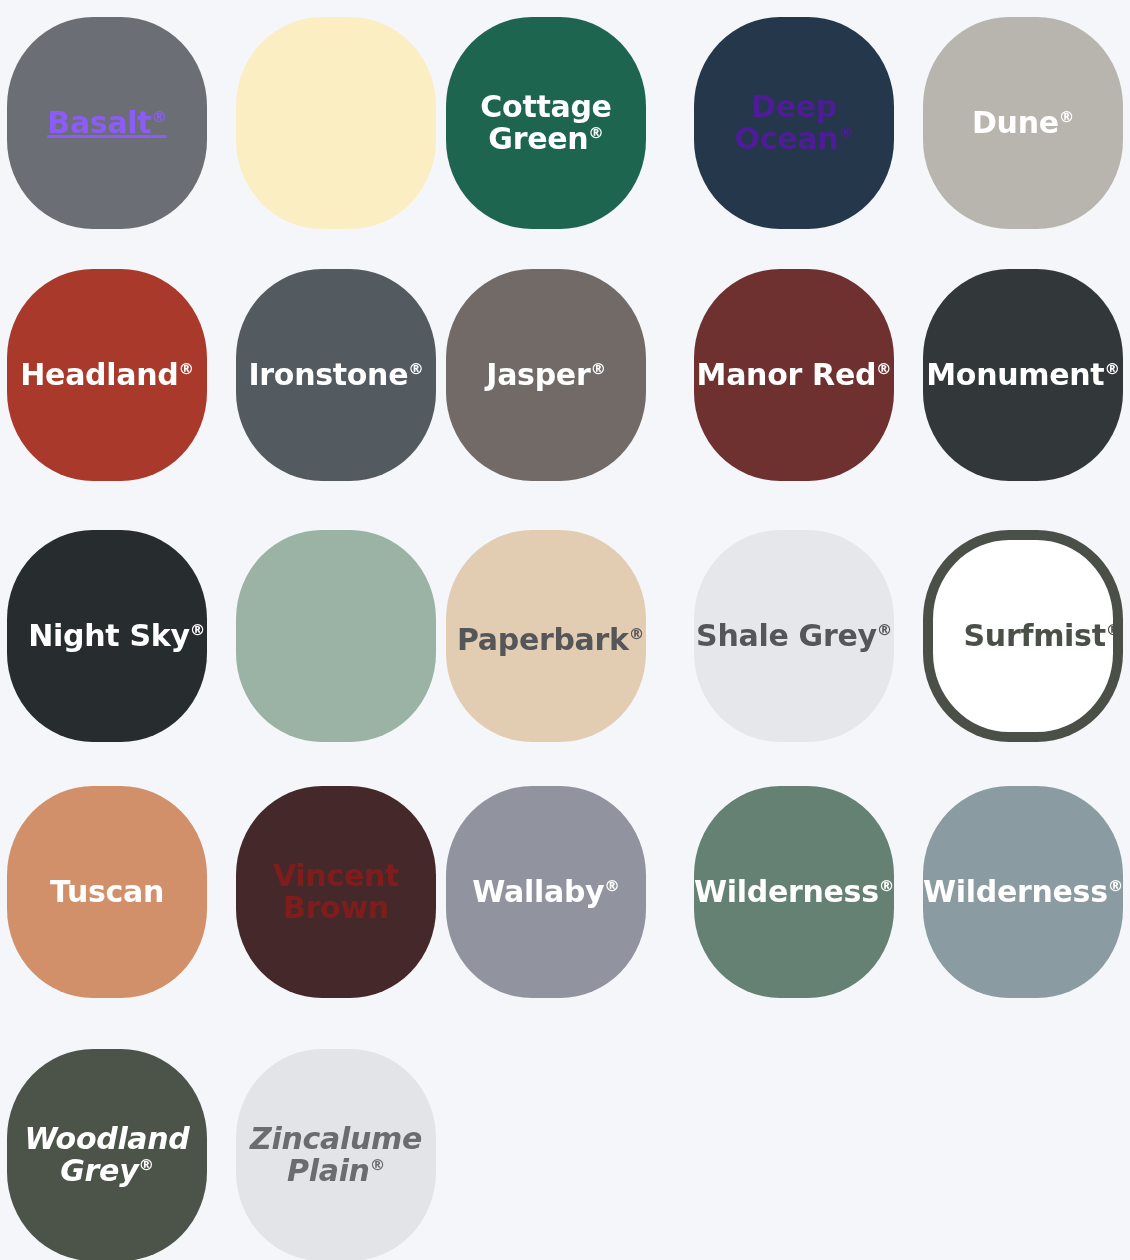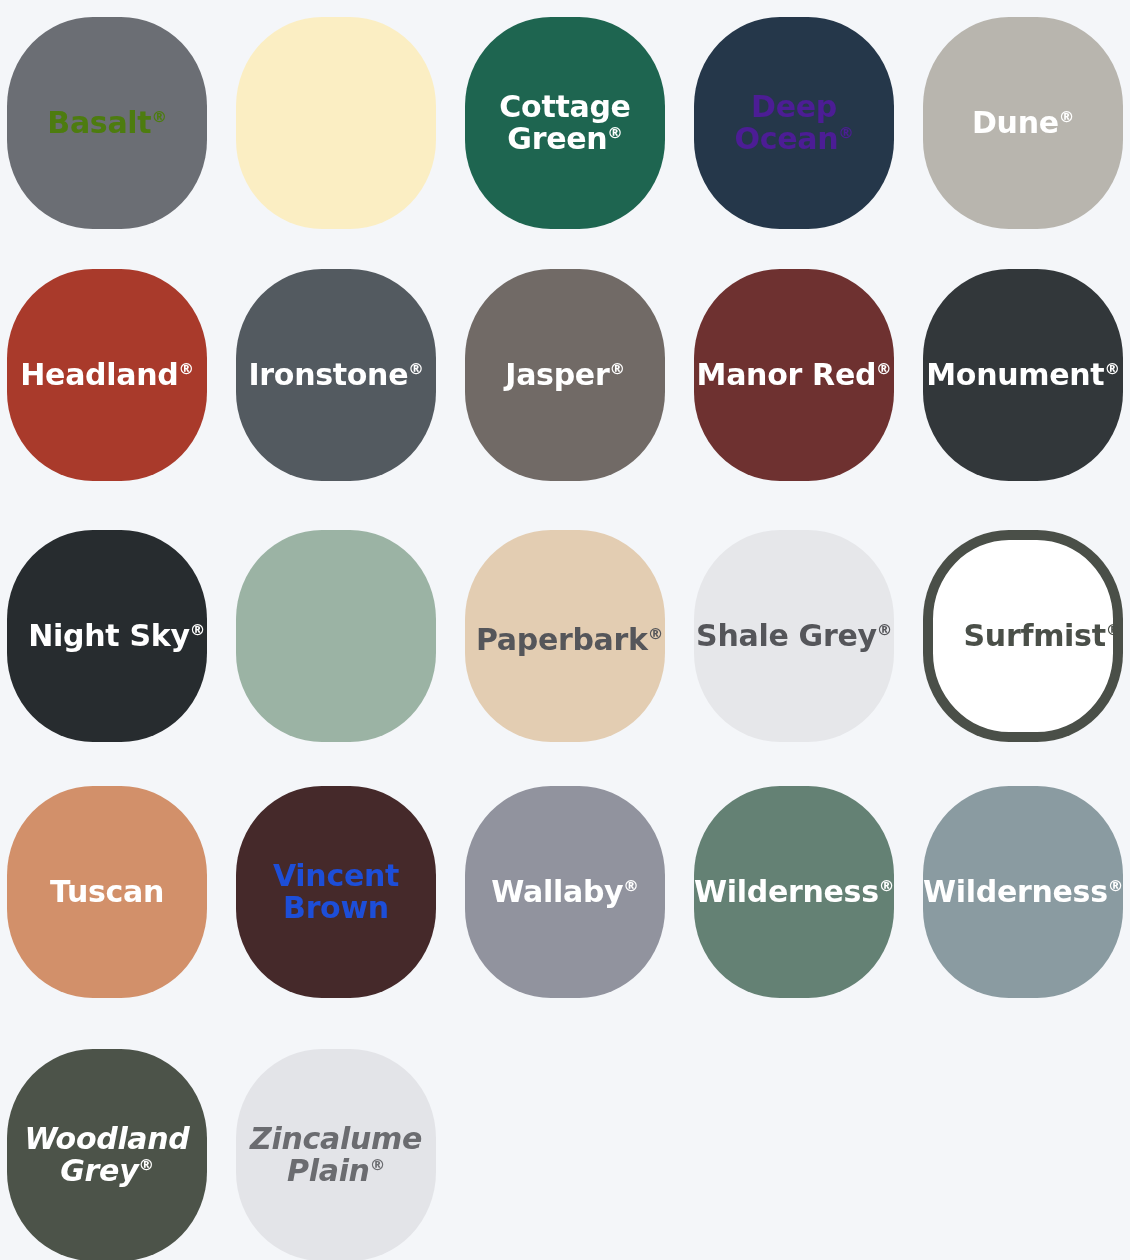--- a/index.html
+++ b/index.html
@@ -70,37 +70,37 @@
   .swatch-label .reg {
     font-size: 0.52em;
     vertical-align: super;
     line-height: 0;
     font-weight: bold;
   }
 
   
   .c0 { left: 7px; }
   .c1 { left: 236px; }
-  .c2 { left: 465px; }
+  .c2 { left: 446px; }
   .c3 { left: 694px; }
   .c4 { left: 923px; }
 
   .r0 { top: 17px; }
   .r1 { top: 269px; }
   .r2 { top: 530px; justify-content: flex-end; }
   .r3 { top: 786px; }
   .r4 { top: 1049px; font-style: italic; }
 </style>
 </head>
 <body>
 
 <div class="swatch-grid" id="grid">
     <div class="swatch-cell c0 r0">
       <div class="swatch-shape" style="background: rgb(107, 110, 116);"></div>
-      <div class="swatch-label" style="color: #4d7c0f;"><span>Basalt</span><span class="reg">®</span></div>
+      <div class="swatch-label" style="color: #8b5cf6; text-decoration: underline;"><span>Basalt</span><span class="reg">®</span></div>
     </div>
     <div class="swatch-cell c1 r0">
       <div class="swatch-shape" style="background: rgb(251, 238, 195);"></div>
     </div>
     <div class="swatch-cell c2 r0">
       <div class="swatch-shape" style="background: rgb(30, 101, 80);"></div>
       <div class="swatch-label two-line" style="color: rgb(255, 255, 255);"><span>Cottage</span><br><span>Green</span><span class="reg">®</span></div>
     </div>
     <div class="swatch-cell c3 r0">
       <div class="swatch-shape" style="background: rgb(37, 55, 74);"></div>
@@ -148,21 +148,21 @@
     <div class="swatch-cell c4 r2">
       <div class="swatch-shape outlined" style="background: rgb(255, 255, 255); box-shadow: rgb(74, 79, 72) 0px 0px 0px 10px inset;"></div>
       <div class="swatch-label dark" style="color: rgb(74, 79, 72);"><span>Surfmist</span><span class="reg">®</span></div>
     </div>
     <div class="swatch-cell c0 r3">
       <div class="swatch-shape" style="background: rgb(210, 144, 106);"></div>
       <div class="swatch-label" style="color: rgb(255, 255, 255);"><span>Tuscan</span></div>
     </div>
     <div class="swatch-cell c1 r3">
       <div class="swatch-shape" style="background: rgb(69, 41, 42);"></div>
-      <div class="swatch-label two-line" style="color: #1d4ed8;"><span>Vincent</span><br><span>Brown</span></div>
+      <div class="swatch-label two-line" style="color: #7f1d1d;"><span>Vincent</span><br><span>Brown</span></div>
     </div>
     <div class="swatch-cell c2 r3">
       <div class="swatch-shape" style="background: rgb(145, 147, 158);"></div>
       <div class="swatch-label" style="color: rgb(255, 255, 255);"><span>Wallaby</span><span class="reg">®</span></div>
     </div>
     <div class="swatch-cell c3 r3">
       <div class="swatch-shape" style="background: rgb(100, 129, 116);"></div>
       <div class="swatch-label" style="color: rgb(255, 255, 255);"><span>Wilderness</span><span class="reg">®</span></div>
     </div>
     <div class="swatch-cell c4 r3">

